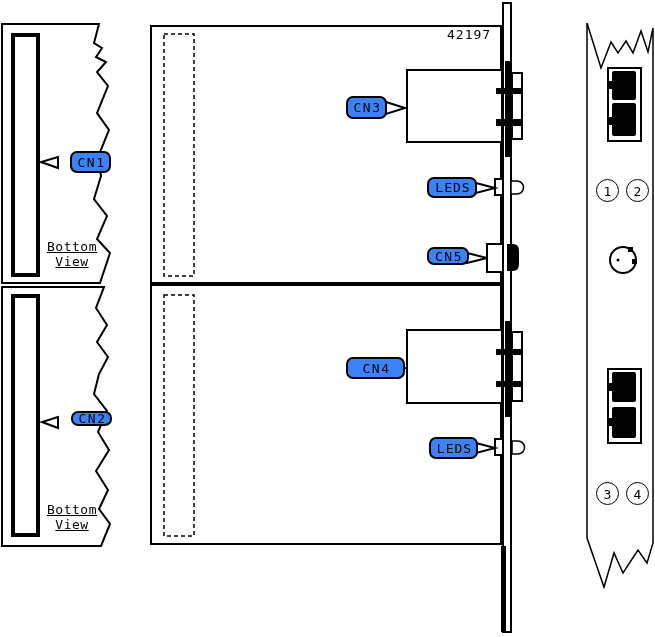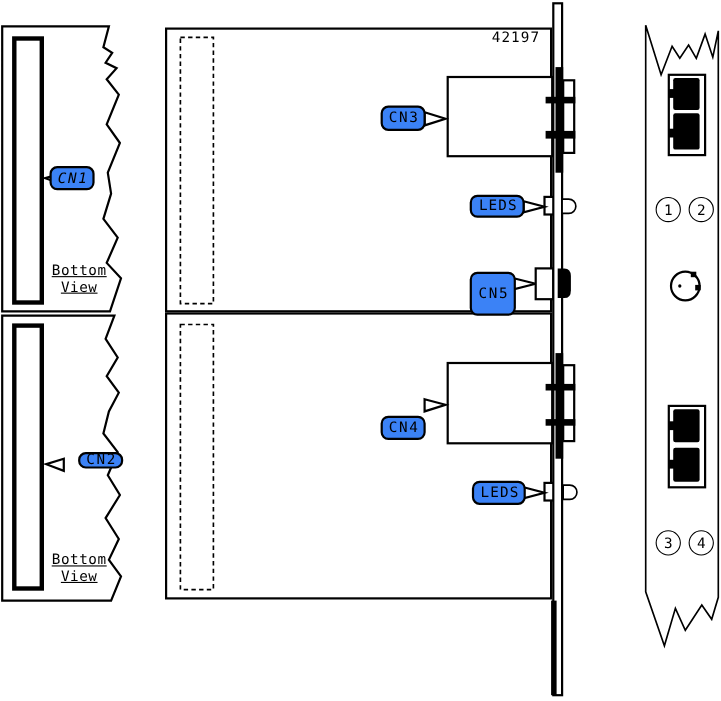--- a/index.html
+++ b/index.html
@@ -99,33 +99,33 @@
     <polygon fill="#fff" points="58,417 42,422 58,428"></polygon>
     <polygon fill="#fff" points="386,102 405,108 386,114"></polygon>
     <polygon fill="#fff" points="386,363 405,368 386,374"></polygon>
     <polygon fill="#fff" points="467,253 487,258 467,263"></polygon>
     <polygon fill="#fff" points="476,183 495,188 476,193"></polygon>
     <polygon fill="#fff" points="476,443 495,448 476,453"></polygon>
   </svg>
 
   <div class="partnum">42197</div>
 
-  <div class="callout" style="left:45px;top:151px;width:41px;height:22px;font-style:italic;">
+  <div class="callout" style="left:70px;top:151px;width:41px;height:22px;">
     <span>CN1</span>
   </div>
   <div class="callout" style="left:71px;top:411px;width:41px;height:15px;">
     <span>CN2</span>
   </div>
   <div class="callout" style="left:346px;top:96px;width:41px;height:23px;">
     <span>CN3</span>
   </div>
-  <div class="callout" style="left:346px;top:378px;width:41px;height:22px;">
+  <div class="callout" style="left:346px;top:357px;width:59px;height:22px;">
     <span>CN4</span>
   </div>
-  <div class="callout" style="left:427px;top:247px;width:42px;height:40px;">
+  <div class="callout" style="left:427px;top:247px;width:42px;height:18px;">
     <span>CN5</span>
   </div>
   <div class="callout" style="left:427px;top:177px;width:50px;height:21px;letter-spacing:1px;">
     <span>LEDS</span>
   </div>
   <div class="callout" style="left:429px;top:437px;width:49px;height:22px;letter-spacing:1px;">
     <span>LEDS</span>
   </div>
 
   <div class="viewlabel" style="left:42px;top:239px;">Bottom

